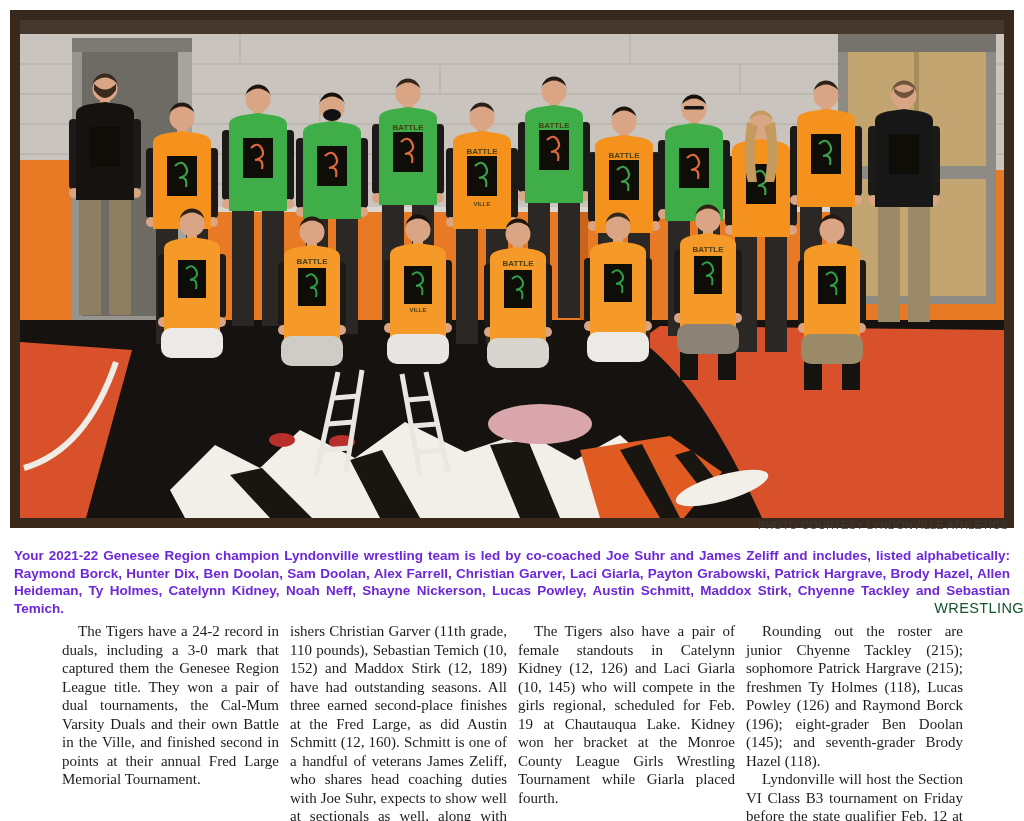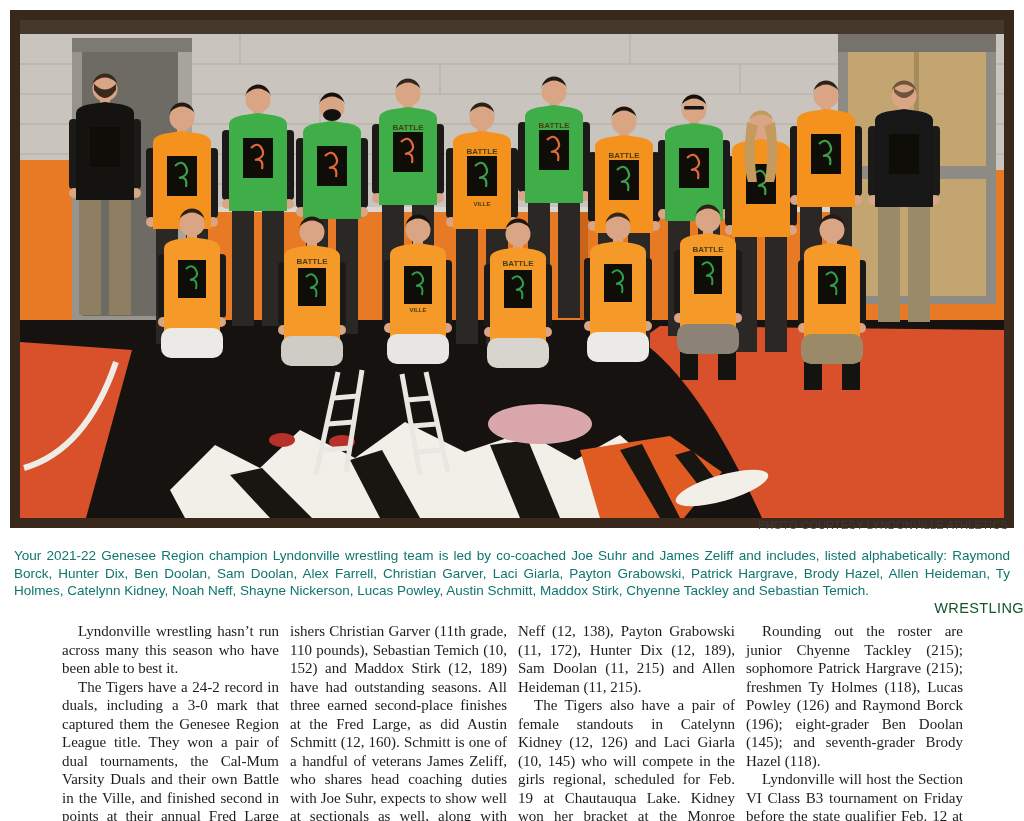--- a/index.html
+++ b/index.html
@@ -12,22 +12,22 @@
     border:10px solid #38291c;background:#c9c5be;
   }
   .photo-frame svg{display:block;}
   .credit{
     position:absolute;top:519px;right:16px;
     font-family:"Liberation Sans", sans-serif;font-size:11px;color:#3a3a3a;
     letter-spacing:.2px;
   }
   .caption{
     position:absolute;top:547px;left:14px;width:996px;
-    font-family:"Liberation Sans", sans-serif;font-weight:normal;
-    font-size:13.5px;line-height:17.5px;color:#0f766e;text-align:justify;
+    font-family:"Liberation Sans", sans-serif;font-weight:bold;
+    font-size:13.5px;line-height:17.5px;color:#6d28d9;text-align:justify;
   }
   .headline{
     position:absolute;top:600px;left:0;width:100%;text-align:right;
     font-family:"Liberation Sans", sans-serif;font-weight:normal;
     font-size:14.5px;letter-spacing:.4px;color:#14532d;
   }
   .article{
     position:absolute;top:622px;left:62px;width:902px;
     display:flex;gap:11px;
   }
@@ -195,29 +195,27 @@
   </div>
 
   <div class="credit">PHOTO COURTESY LYNDONVILLE ATHLETICS</div>
 
   <div class="caption">Your 2021-22 Genesee Region champion Lyndonville wrestling team is led by co-coached Joe Suhr and James Zeliff and includes, listed alphabetically: Raymond Borck, Hunter Dix, Ben Doolan, Sam Doolan, Alex Farrell, Christian Garver, Laci Giarla, Payton Grabowski, Patrick Hargrave, Brody Hazel, Allen Heideman, Ty Holmes, Catelynn Kidney, Noah Neff, Shayne Nickerson, Lucas Powley, Austin Schmitt, Maddox Stirk, Chyenne Tackley and Sebastian Temich.</div>
 
   <div class="headline">WRESTLING</div>
 
   <div class="article">
     <div class="col">
-      <p>Lyndonville wrestling hasn’t run across many this season who have been able to best it.</p>
       <p>The Tigers have a 24-2 record in duals, including a 3-0 mark that captured them the Genesee Region League title. They won a pair of dual tournaments, the Cal-Mum Varsity Duals and their own Battle in the Ville, and finished second in points at their annual Fred Large Memorial Tournament.</p>
 
     </div>
     <div class="col">
       <p class="noindent">ishers Christian Garver (11th grade, 110 pounds), Sebastian Temich (10, 152) and Maddox Stirk (12, 189) have had outstanding seasons. All three earned second-place finishes at the Fred Large, as did Austin Schmitt (12, 160). Schmitt is one of a handful of veterans James Zeliff, who shares head coaching duties with Joe Suhr, expects to show well at sectionals as well, along with Shayne Nickerson (12, 102), Alex Farrell (11, 132), Noah</p>
     </div>
     <div class="col">
-      <p class="noindent">Neff (12, 138), Payton Grabowski (11, 172), Hunter Dix (12, 189), Sam Doolan (11, 215) and Allen Heideman (11, 215).</p>
       <p>The Tigers also have a pair of female standouts in Catelynn Kidney (12, 126) and Laci Giarla (10, 145) who will compete in the girls regional, scheduled for Feb. 19 at Chautauqua Lake. Kidney won her bracket at the Monroe County League Girls Wrestling Tournament while Giarla placed fourth.</p>
     </div>
     <div class="col">
       <p>Rounding out the roster are junior Chyenne Tackley (215); sophomore Patrick Hargrave (215); freshmen Ty Holmes (118), Lucas Powley (126) and Raymond Borck (196); eight-grader Ben Doolan (145); and seventh-grader Brody Hazel (118).</p>
       <p>Lyndonville will host the Section VI Class B3 tournament on Friday before the state qualifier Feb. 12 at SUNY Brockport.</p>
     </div>
   </div>
 
 </div>
 

